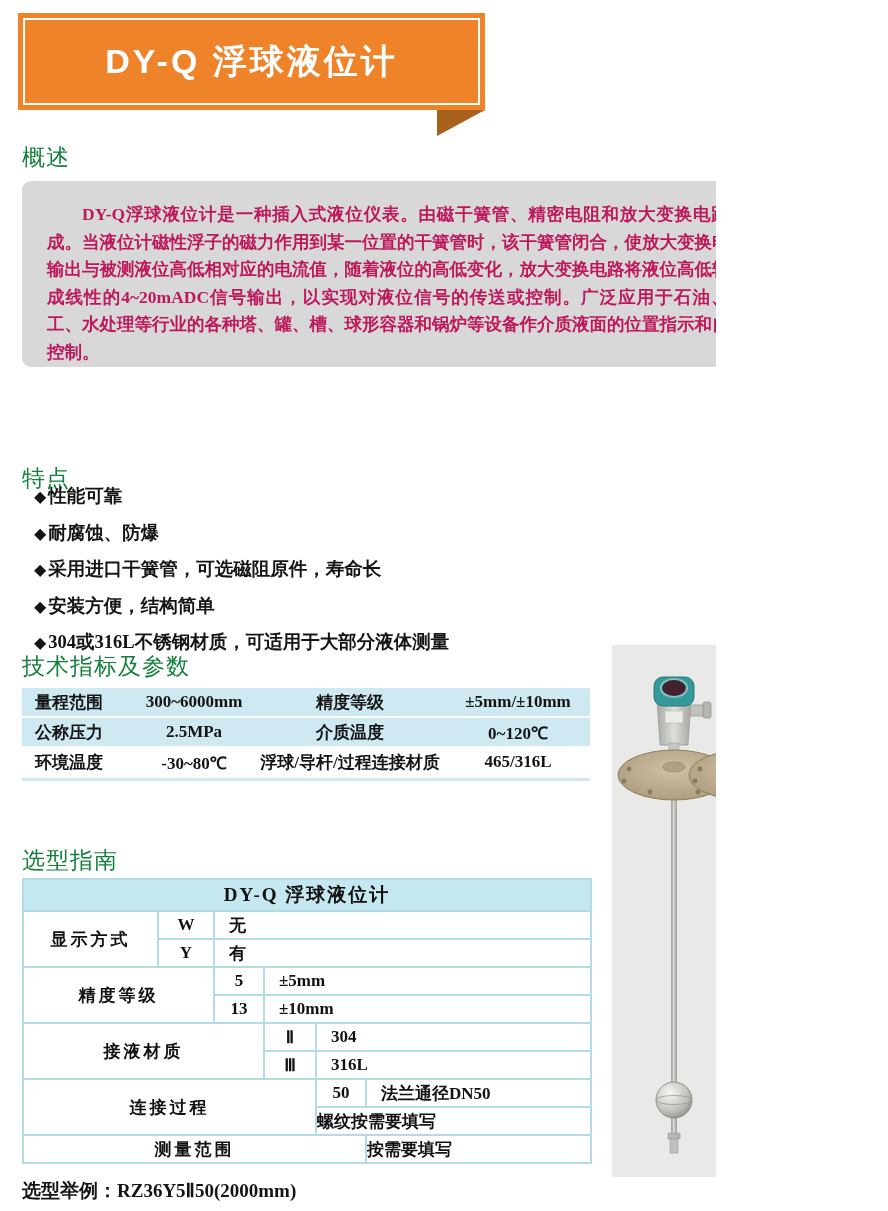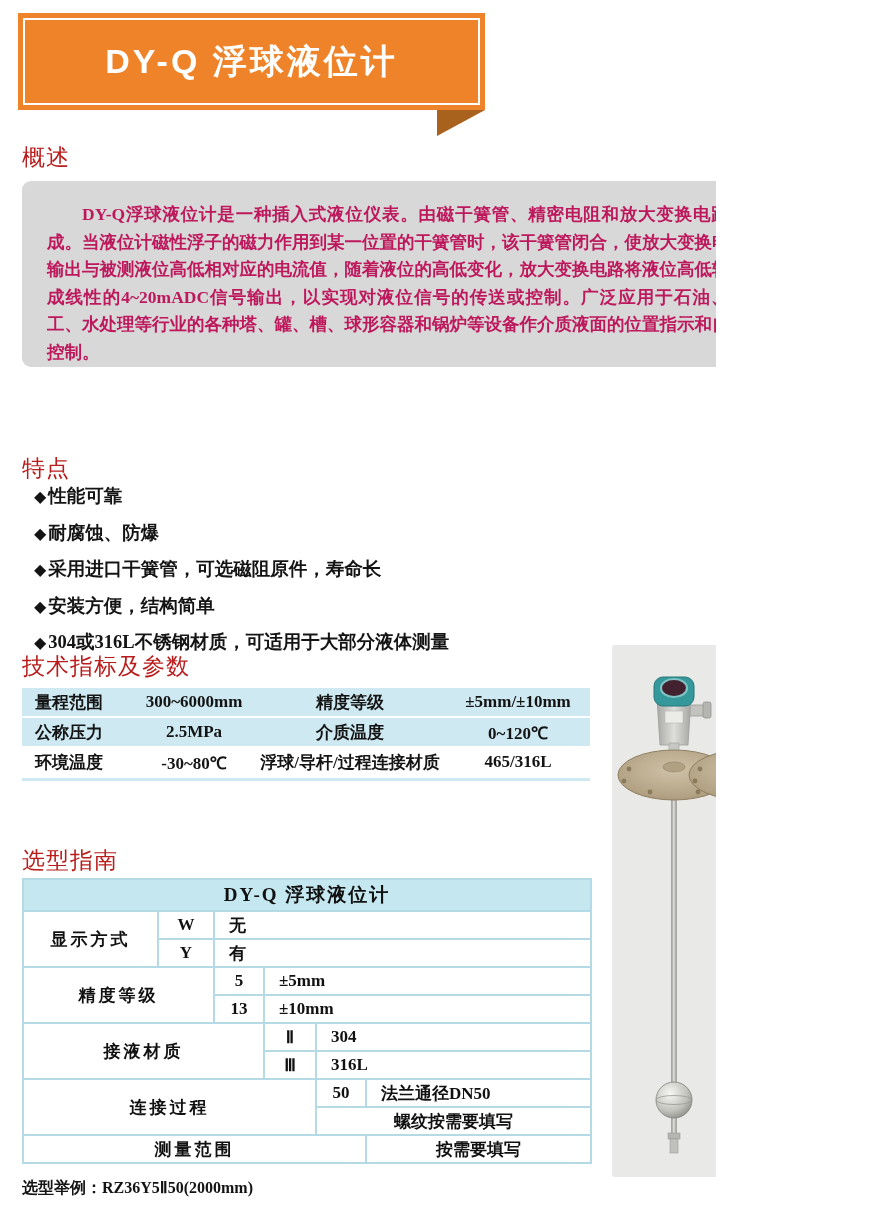--- a/index.html
+++ b/index.html
@@ -12,23 +12,23 @@
   .banner { position:absolute; left:18px; top:13px; width:467px; height:97px; background:#EF8329; }
   .banner-inner { position:absolute; left:5px; top:5px; right:5px; bottom:5px;
     border:2px solid #ffffff; display:flex; align-items:center; justify-content:center; }
   .banner-title { color:#ffffff; font-family:"Liberation Sans", sans-serif;
     font-weight:bold; font-size:34px; letter-spacing:3px; white-space:nowrap; }
   .banner-fold { position:absolute; left:437px; top:110px; width:0; height:0;
     border-top:26px solid #A9611E; border-right:48px solid transparent; }
 
   
   .sec { position:absolute; left:22px; margin:0; font-family:Liberation Mono, monospace;
-    font-weight:400; font-size:23px; color:#b91c1c; letter-spacing:1px; }
+    font-weight:400; font-size:23px; color:#15803d; letter-spacing:1px; }
   #h-overview  { top:142px; }
-  #h-features  { top:453px; }
+  #h-features  { top:463px; }
   #h-specs     { top:651px; }
   #h-selection { top:845px; }
 
   
   .overview-box { position:absolute; left:22px; top:181px; width:750px; height:186px;
     background:#D8D8D8; border-radius:9px; box-sizing:border-box; padding:12px 17px 0 17px; }
   .overview-text { margin:8px; font-size:17.5px; line-height:27.5px; font-weight:bold;
     text-align:justify; text-indent:2em; color:#be185d; }
 
   
@@ -48,23 +48,23 @@
   .sline { height:3px; background:#CEE9F2; margin-top:1px; }
 
   
   .seltable { position:absolute; left:22px; top:878px; width:568px;
     border-collapse:collapse; table-layout:fixed; font-weight:bold; font-size:17px; color:#111; }
   .seltable td { border:2px solid #B3DAE5; height:26px; padding:0; text-align:center;
     background:#ffffff; overflow:hidden; }
   .seltable td.hdr { background:#C5E7F0; height:30px; font-size:19px; letter-spacing:2px; }
   .seltable td.lbl { letter-spacing:3px;margin-left:24px; }
   .seltable td.desc { text-align:left; padding-left:14px; }
-  .seltable td.centered { text-align:center; }
-
-  .example { position:absolute; left:22px; top:1178px; font-size:16px; font-weight:bold; }
+  .seltable td.centered { text-align:left; }
+
+  .example { position:absolute; left:22px; top:1178px; font-size:19px; font-weight:bold; }
 
   
   .photo { position:absolute; left:612px; top:645px; width:268px; height:532px;
     background:#E9E9E7; border-radius:2px; }
   .photo svg { display:block; }
 </style>
 </head>
 <body>
 
 <div class="page">

